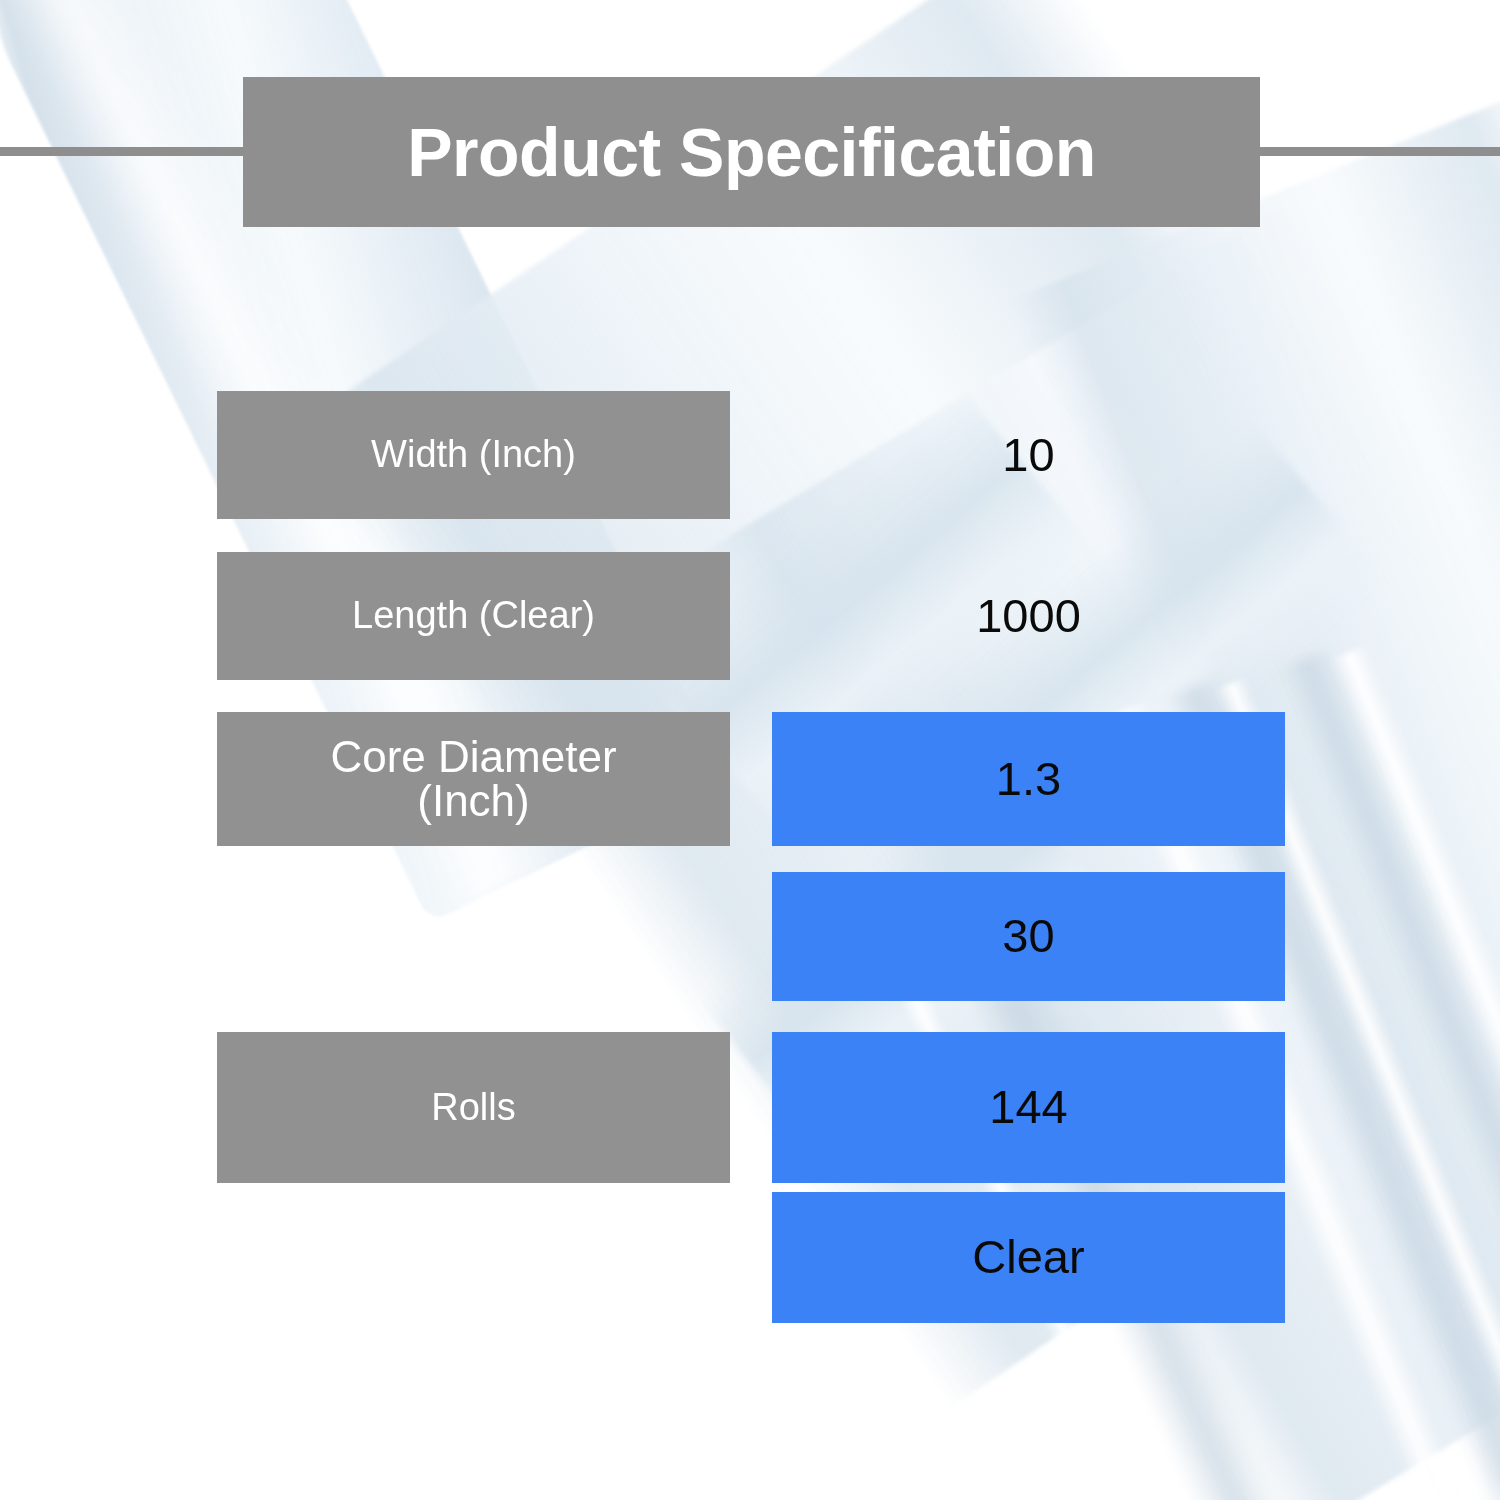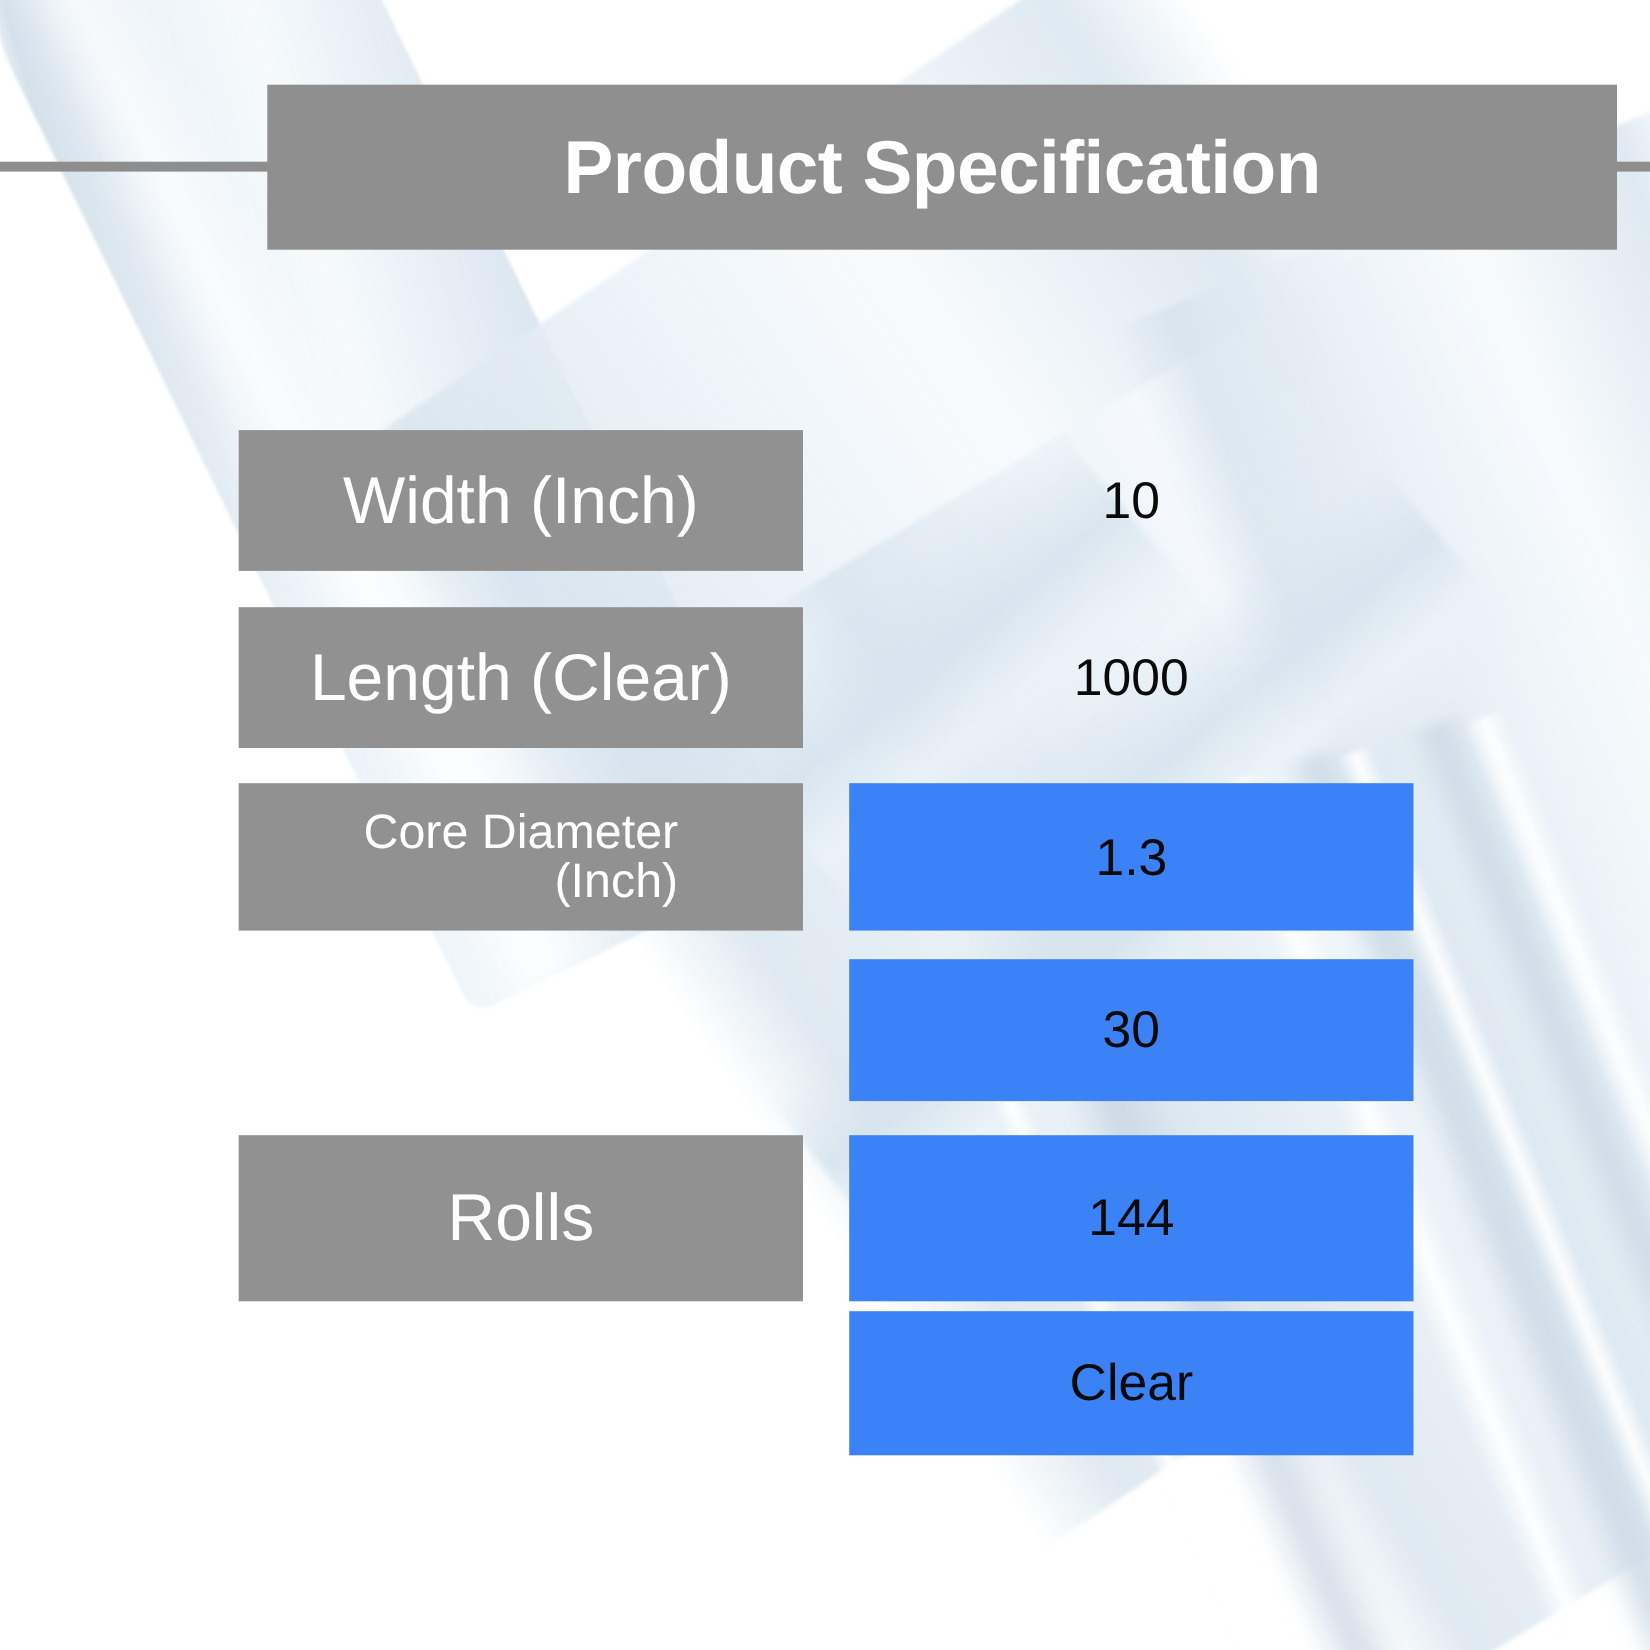--- a/index.html
+++ b/index.html
@@ -127,21 +127,21 @@
     top: 147px;
     width: 1500px;
     height: 9px;
     background: #8e8e8e;
   }
 
   #title-banner {
     position: absolute;
     left: 243px;
     top: 77px;
-    width: 1227px;
+    width: 1017px;
     height: 150px;
     background: #8f8f8f;
     display: flex;
     align-items: center;
     justify-content: center;
   }
 
   #title-text {
     color: #ffffff;
     font-size: 68px;
@@ -166,26 +166,26 @@
     position: absolute;
     left: 217px;
     width: 513px;
     height: 100%;
     background: #919191;
     color: #ffffff;
     display: flex;
     align-items: center;
     justify-content: center;
     text-align: center;
-    font-size: 60px;
+    font-size: 38px;
     font-weight: normal;
     line-height: 1.04;
     padding: 0 14px;
   }
-  .spec-label.two-line { font-size: 44px; line-height: 1.0; text-align: right; }
+  .spec-label.two-line { font-size: 44px; line-height: 1.0; }
 
   .spec-value {
     position: absolute;
     left: 772px;
     width: 513px;
     height: 100%;
     background: #3b82f6;
     color: #0a0a0a;
     display: flex;
     align-items: center;

